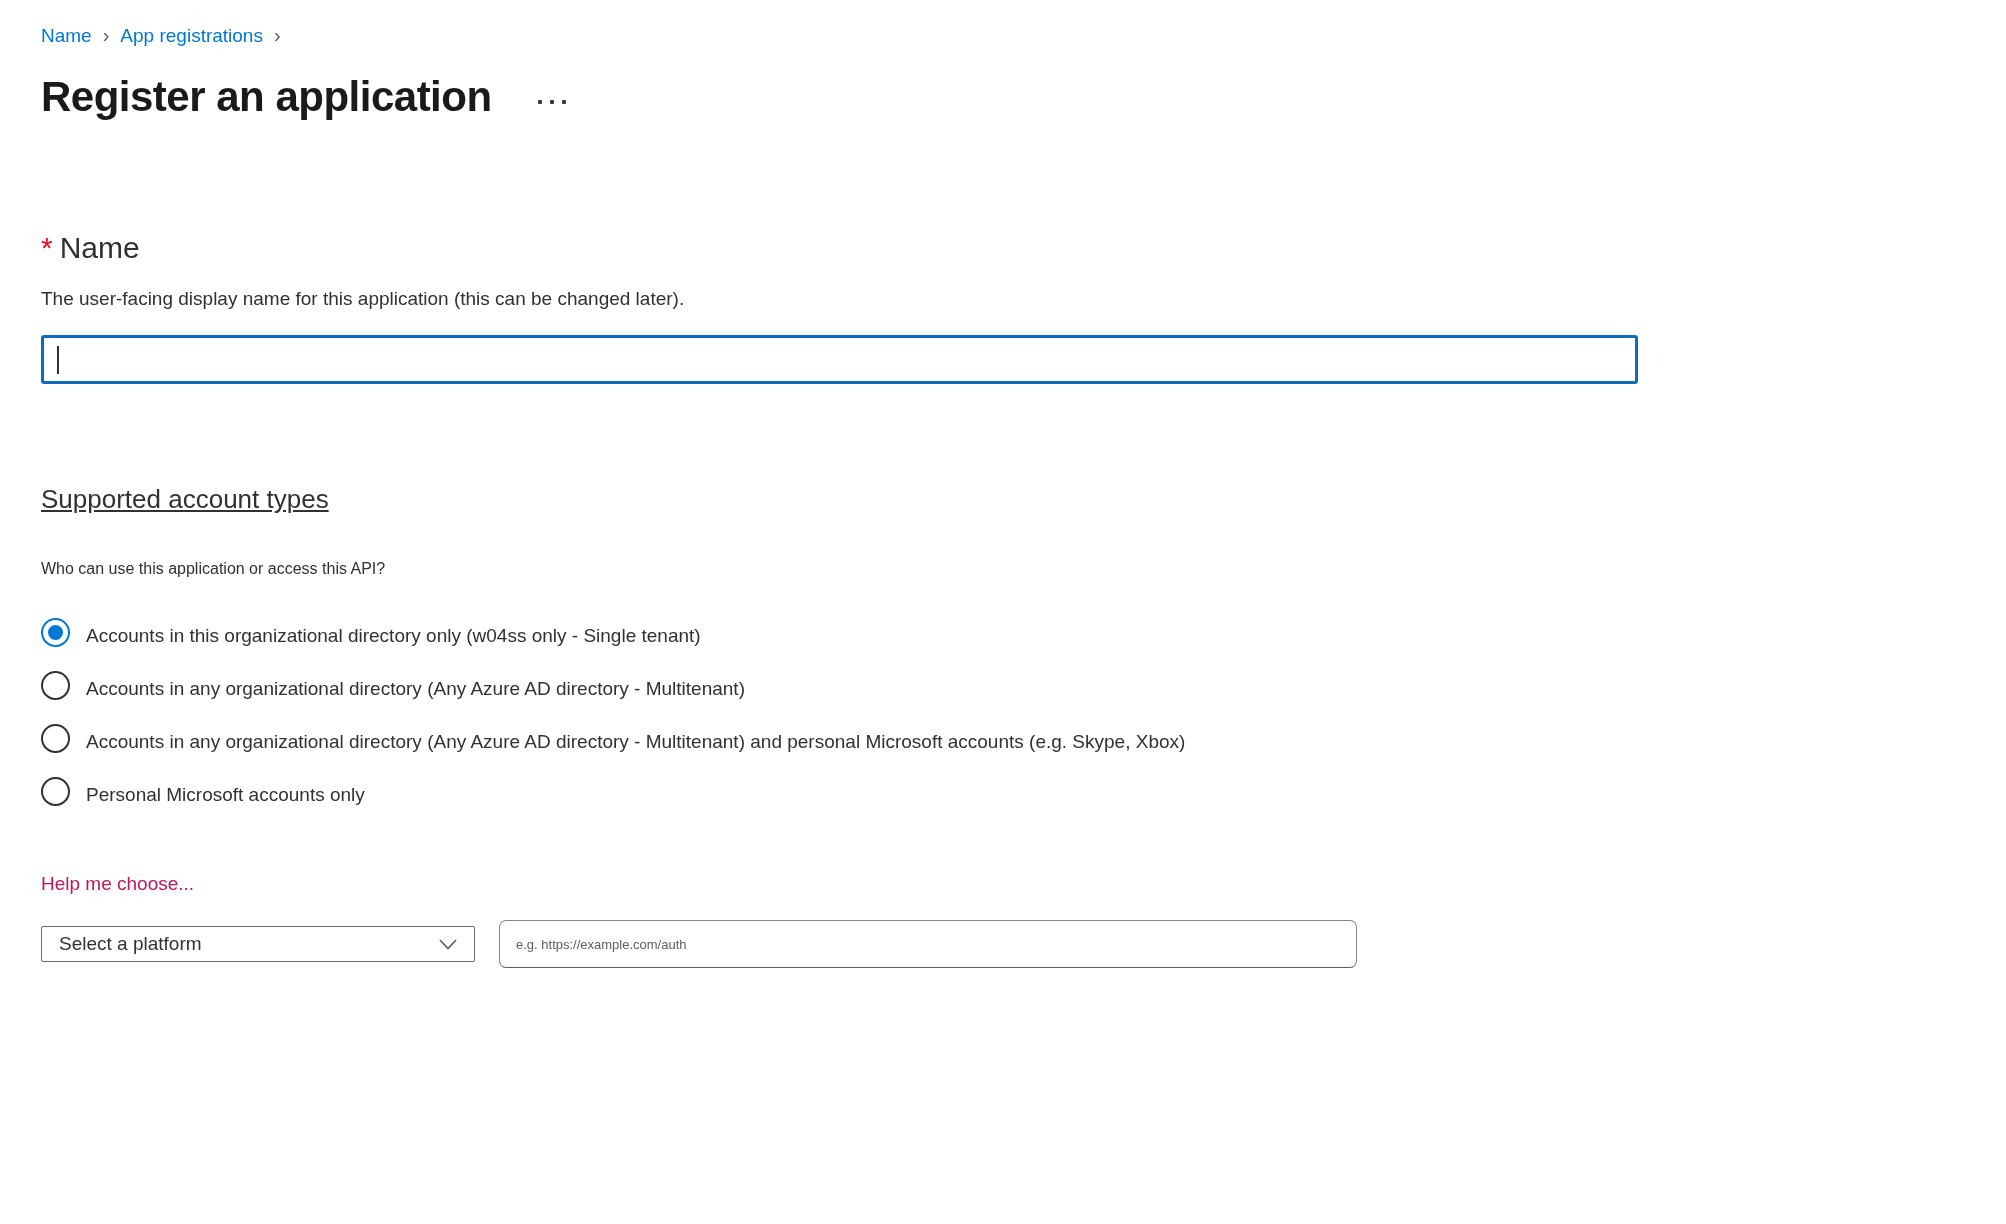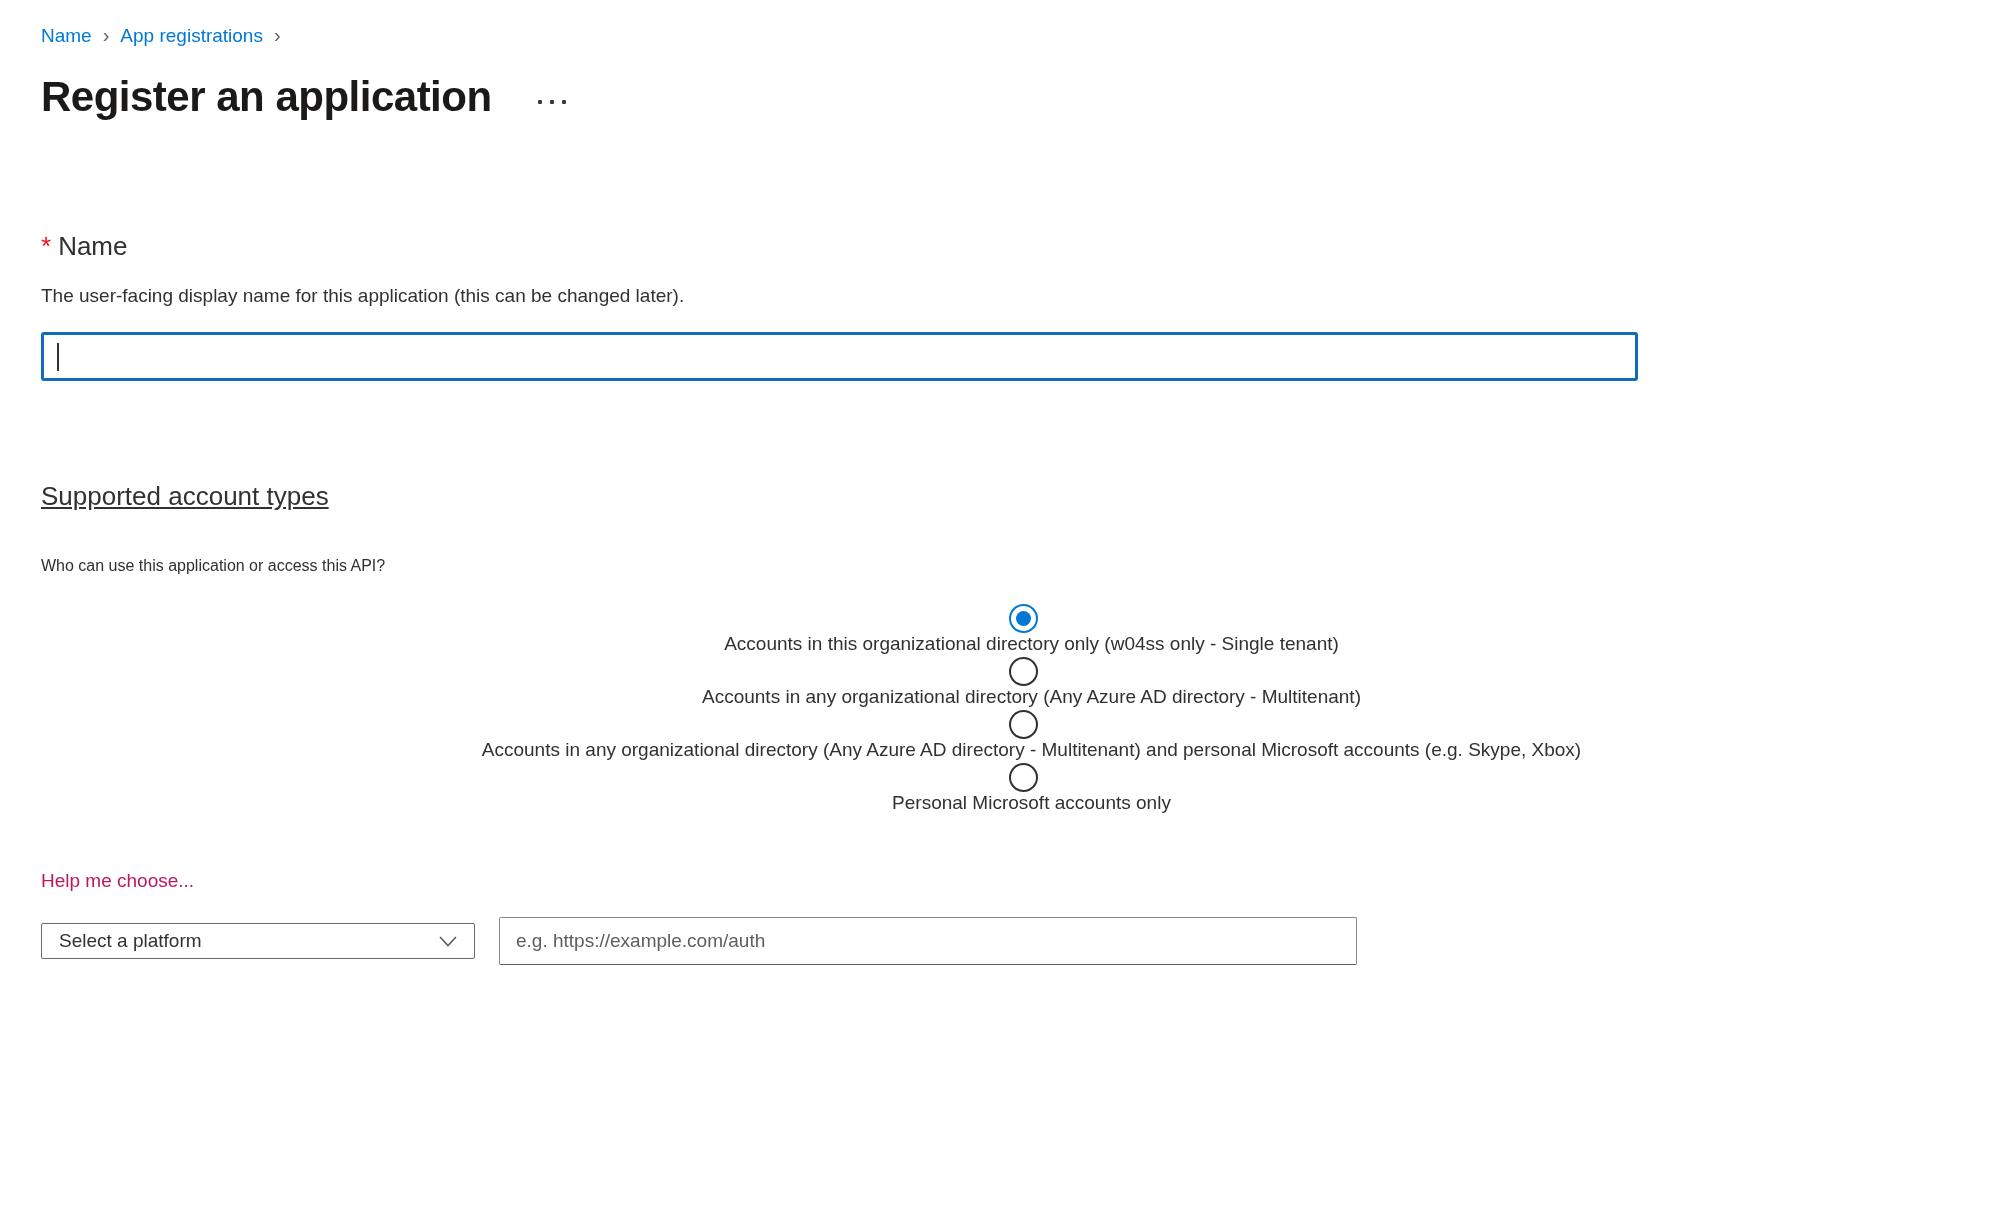--- a/index.html
+++ b/index.html
@@ -17,41 +17,41 @@
   .breadcrumb a { color: #0078d4; text-decoration: none; cursor: pointer; }
   .crumb-sep { color: #605e5c; margin: 0 11px; font-size: 20px; }
 
   
   .title-row { display: flex; align-items: center; margin-top: 26px; }
   h1 { font-size: 42px; font-weight: 700; color: #1b1a19; letter-spacing: -0.5px; }
   .ellipsis { display: inline-flex; gap: 8px; margin-left: 46px; margin-top: 10px; }
   .ellipsis i { width: 4px; height: 4px; background: #3b3a39; border-radius: 1px; display: block; }
 
   
-  .name-label { margin-top: 110px; font-size: 26px; color: #323130; }
+  .name-label { margin-top: 110px; font-size: 30px; color: #323130; }
   .req { color: #e81123; margin-right: 7px; }
   .field-desc { margin-top: 23px; font-size: 19px; color: #323130; }
   .name-input {
     margin-top: 25px;
     width: 1597px; height: 49px;
     border: 3px solid #0f6cbd; border-radius: 3px;
     background: #fff;
     display: flex; align-items: center;
     cursor: text;
   }
   .caret { width: 2px; height: 28px; background: #323130; margin-left: 13px; }
 
   
   h2 { font-size: 26px; font-weight: 400; color: #323130; }
   .sat-heading { margin-top: 100px; text-decoration: underline; }
   .question { margin-top: 45px; font-size: 16px; }
 
   
   .radio-group { margin-top: 29px; }
-  .radio-row { display: flex; align-items: center; margin-bottom: 13px; height: 40px; cursor: pointer; flex-direction: column; }
+  .radio-row { display: flex; align-items: flex-end; margin-bottom: 13px; height: 40px; cursor: pointer; }
   .radio-circle {
     width: 29px; height: 29px; border-radius: 50%;
     border: 2.5px solid #323130; background: #fff;
     flex: 0 0 auto;
     display: flex; align-items: center; justify-content: center;
   }
   .radio-row.selected .radio-circle { border-color: #0078d4; }
   .radio-dot { width: 15px; height: 15px; border-radius: 50%; background: transparent; }
   .radio-row.selected .radio-dot { background: #0078d4; }
   .radio-label { margin-left: 16px; font-size: 19px; color: #323130; }
@@ -65,22 +65,22 @@
   .controls-row { margin-top: 25px; display: flex; align-items: center; gap: 24px; }
   .platform-select {
     width: 434px; height: 36px;
     border: 1px solid #6b6b6b; border-radius: 2px;
     display: flex; align-items: center; justify-content: space-between;
     padding: 0 17px; font-size: 19px; color: #323130;
     background: #fff; cursor: pointer;
   }
   .uri-input {
     width: 858px; height: 48px;
-    border: 1px solid #8a8886; border-bottom-color: #605e5c; border-radius: 2px;
-    padding: 0 16px; font-size: 19px; color: #323130;
+    border: 1px solid #8a8886; border-bottom-color: #605e5c; border-radius: 7px;
+    padding: 0 16px; font-size: 13px; color: #323130;
     font-family: "Liberation Sans", sans-serif;
     background: #fff;
   }
   .uri-input::placeholder { color: #605e5c; opacity: 1; }
 </style>
 </head>
 <body>
 
 <div class="page">
 

